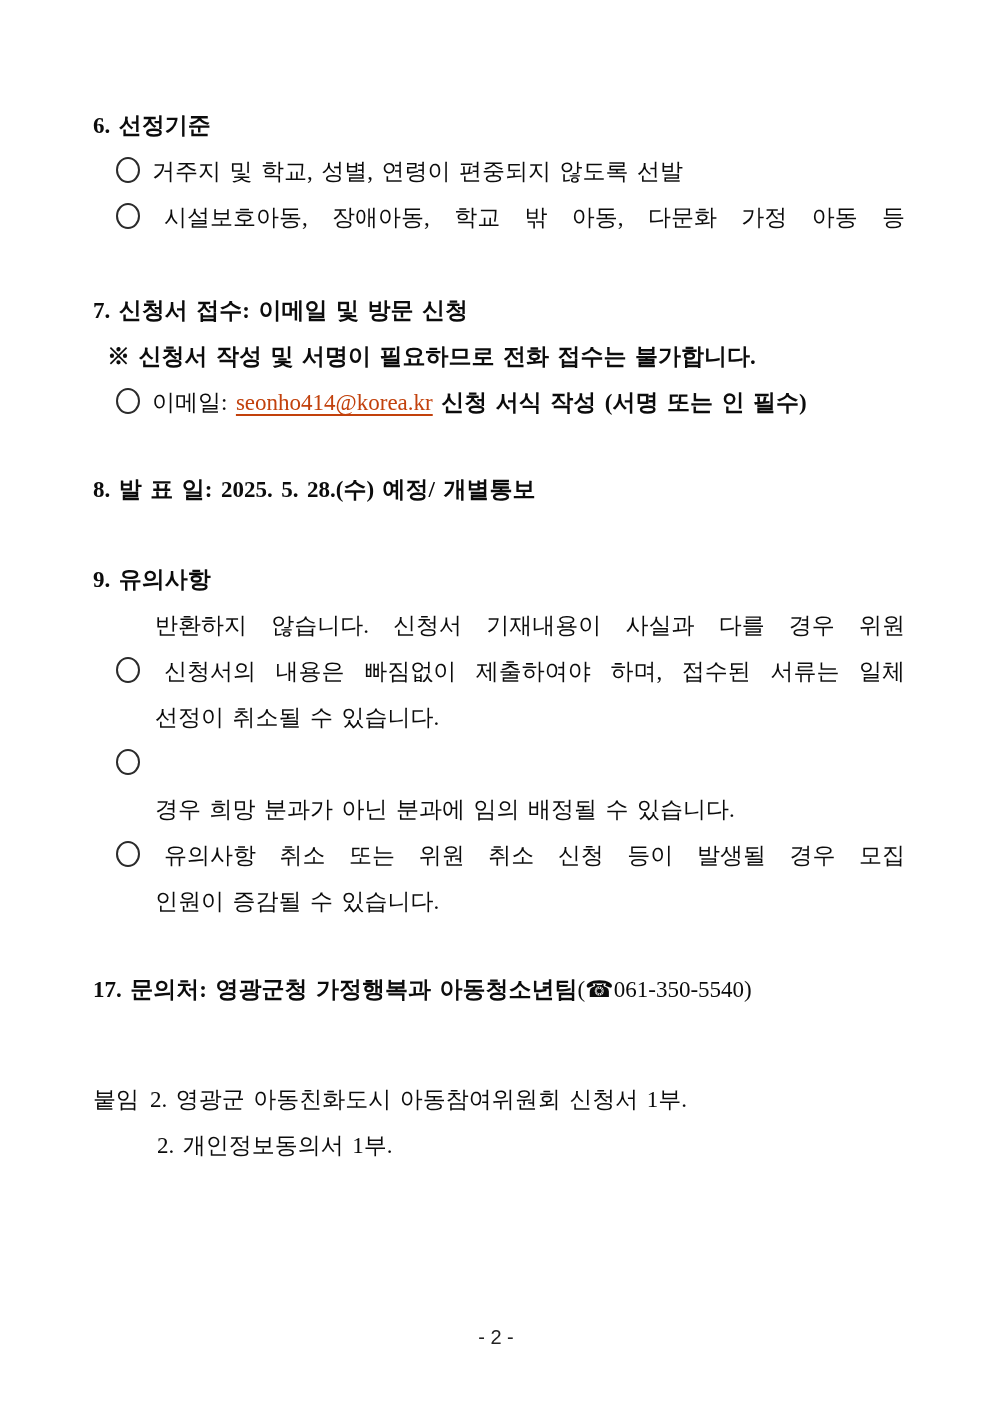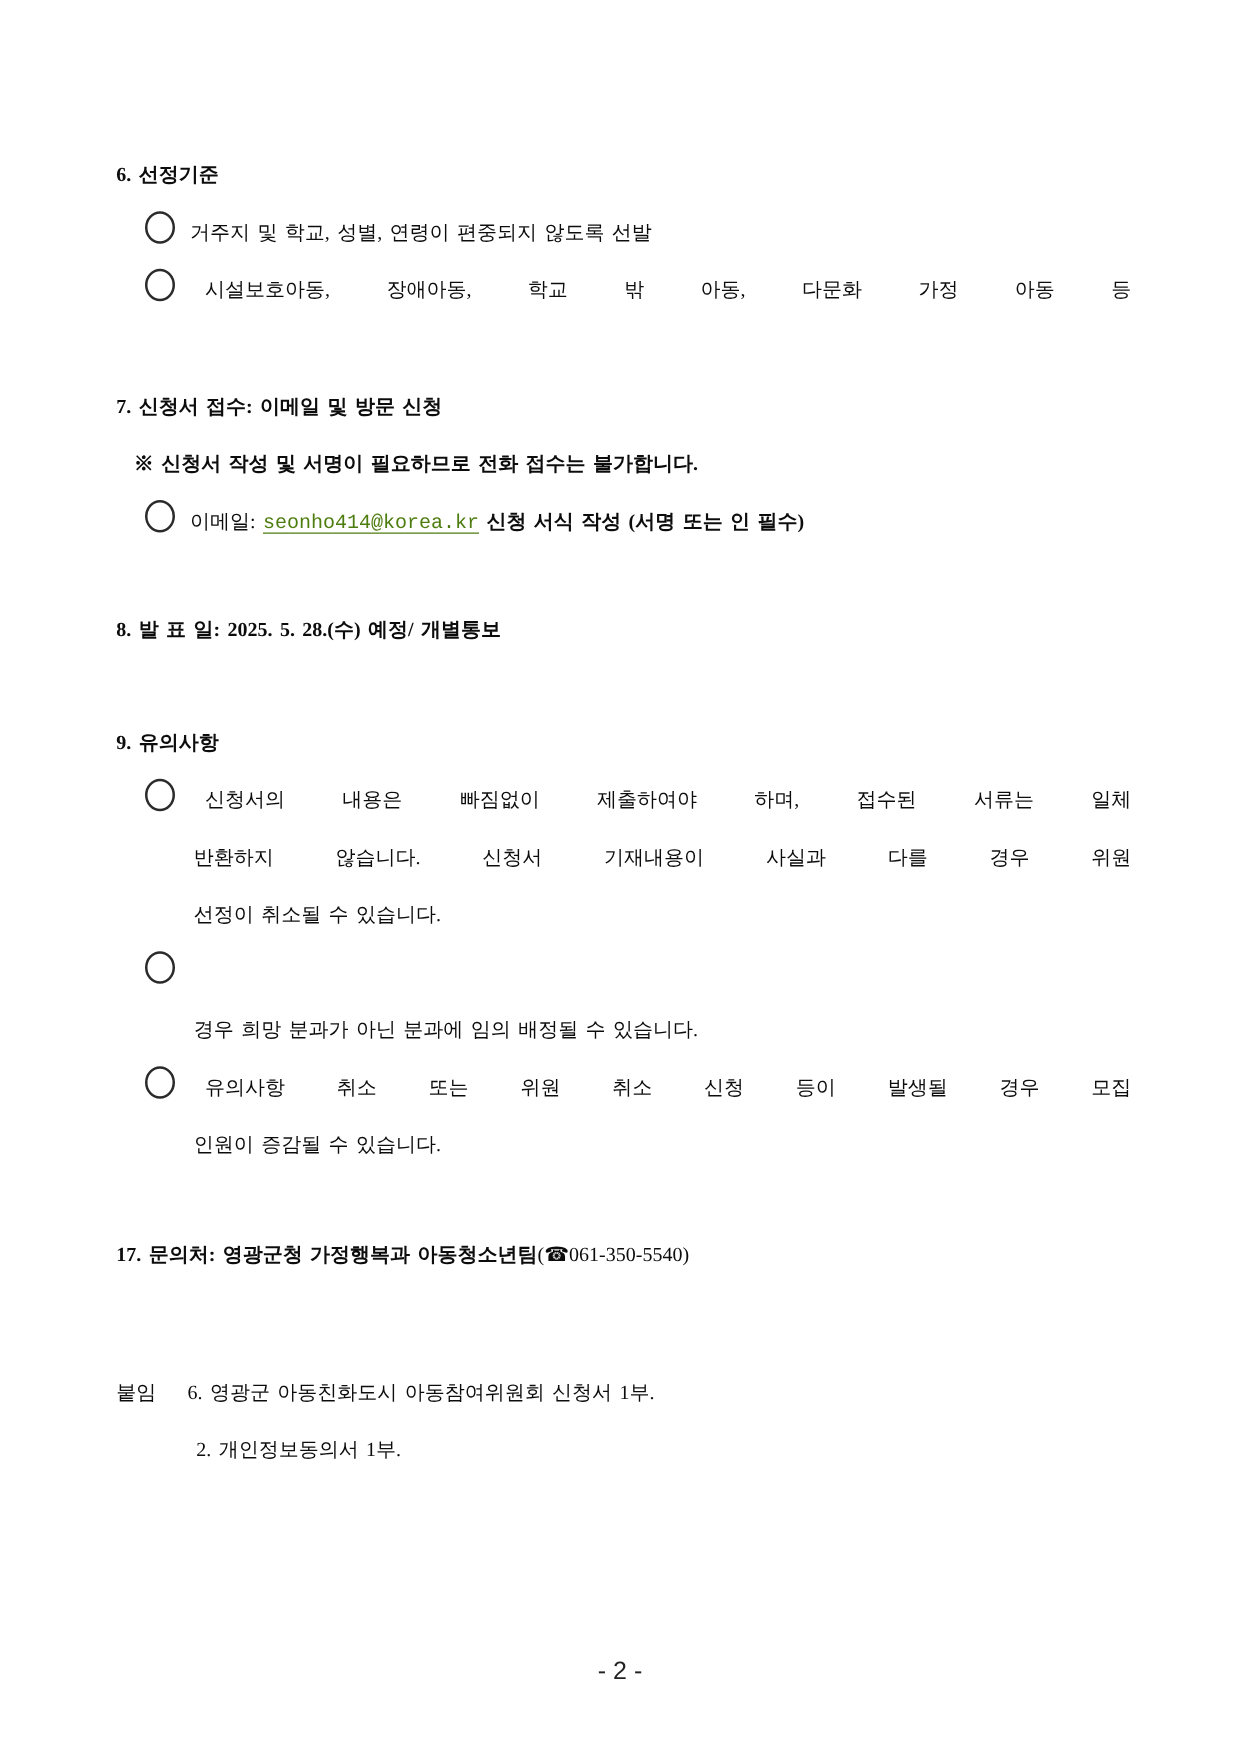--- a/index.html
+++ b/index.html
@@ -6,23 +6,23 @@
   body {
     width: 992px; height: 1403px;
     background: #ffffff;
     position: relative;
     overflow: hidden;
     font-family: "Liberation Serif", "DejaVu Serif", serif;
     color: #0c0c0c;
   }
   .doc {
     position: absolute;
-    left: 93px; top: 118px;
+    left: 93px; top: 103px;
     width: 812px;
-    font-size: 16px;
+    font-size: 23px;
     line-height: 46px;
     word-spacing: 0.12em;
     word-break: keep-all;
   }
   .line { white-space: nowrap; min-height: 46px; }
   .b { font-weight: bold; }
   
   .jf { text-align: justify; text-align-last: justify; }
   
   .note-line { padding-left: 14px; }
@@ -34,25 +34,24 @@
     width: 24px; height: 26px;
     border: 2px solid #2b2b2b;
     border-radius: 50%;
     vertical-align: -4px;
     margin-right: 12px;
     box-sizing: border-box;
   }
   .jf .circ { margin-right: 0; }
   .jf .circ + span { margin-left: 24px; }
   .link {
-    color: #4d7c0f;
+    color: #c2410c;
     text-decoration: underline;
     text-underline-offset: 4px;
     cursor: pointer;
-    font-family: Liberation Mono, monospace;
   }
   .pre { white-space: pre; }
   .cond { letter-spacing: -1px; word-spacing: 0.02em; }
   .sec7  { margin-top: 47px; }
   .sec8  { margin-top: 41px; }
   .sec9  { margin-top: 44px; }
   .sec10 { margin-top: 42px; }
   .attach { margin-top: 64px; display: flex; }
   .attach-label { width: 57px; flex: none; }
   .attach-item2 { padding-left: 7px; }
@@ -89,44 +88,44 @@
       <span class="circ"></span><span class="pre">이메일: </span><a class="link">seonho414@korea.kr</a><span class="b pre"> 신청 서식 작성 (서명 또는 인 필수)</span>
     </div>
   </section>
 
   <section class="sec8">
     <div class="line b">8. 발 표 일: 2025. 5. 28.(수) 예정/ 개별통보</div>
   </section>
 
   <section class="sec9">
     <div class="line b">9. 유의사항</div>
+    <div class="line cont jf">반환하지 않습니다. 신청서 기재내용이 사실과 다를 경우 위원</div>
     <div class="line li jf">
       <span class="circ"></span><span>신청서의 내용은 빠짐없이 제출하여야 하며, 접수된 서류는 일체</span>
     </div>
-    <div class="line cont jf">반환하지 않습니다. 신청서 기재내용이 사실과 다를 경우 위원</div>
     <div class="line cont">선정이 취소될 수 있습니다.</div>
     <div class="line li jf">
       <span class="circ"></span>
     </div>
     <div class="line cont">경우 희망 분과가 아닌 분과에 임의 배정될 수 있습니다.</div>
     <div class="line li jf">
       <span class="circ"></span><span>유의사항 취소 또는 위원 취소 신청 등이 발생될 경우 모집</span>
     </div>
     <div class="line cont">인원이 증감될 수 있습니다.</div>
   </section>
 
   <section class="sec10">
     <div class="line">
       <span class="b">17. 문의처: 영광군청 가정행복과 아동청소년팀</span><span>(☎061-350-5540)</span>
     </div>
   </section>
 
   <section class="attach">
     <div class="line attach-label">붙임</div>
     <div>
-      <div class="line">6. 영광군 아동친화도시 아동참여위원회 신청서 1부.</div>
+      <div class="line">2. 영광군 아동친화도시 아동참여위원회 신청서 1부.</div>
       <div class="line attach-item2">2. 개인정보동의서 1부.</div>
     </div>
   </section>
 
 </div>
 
 <div class="page-footer">- 2 -</div>
 
 </body></html>

